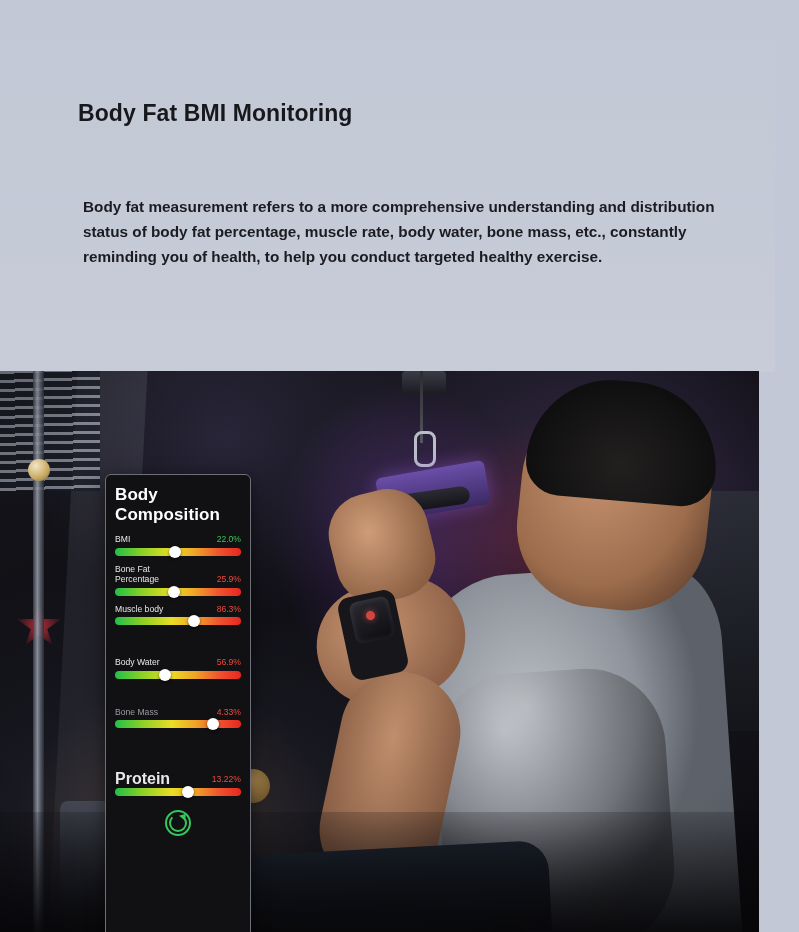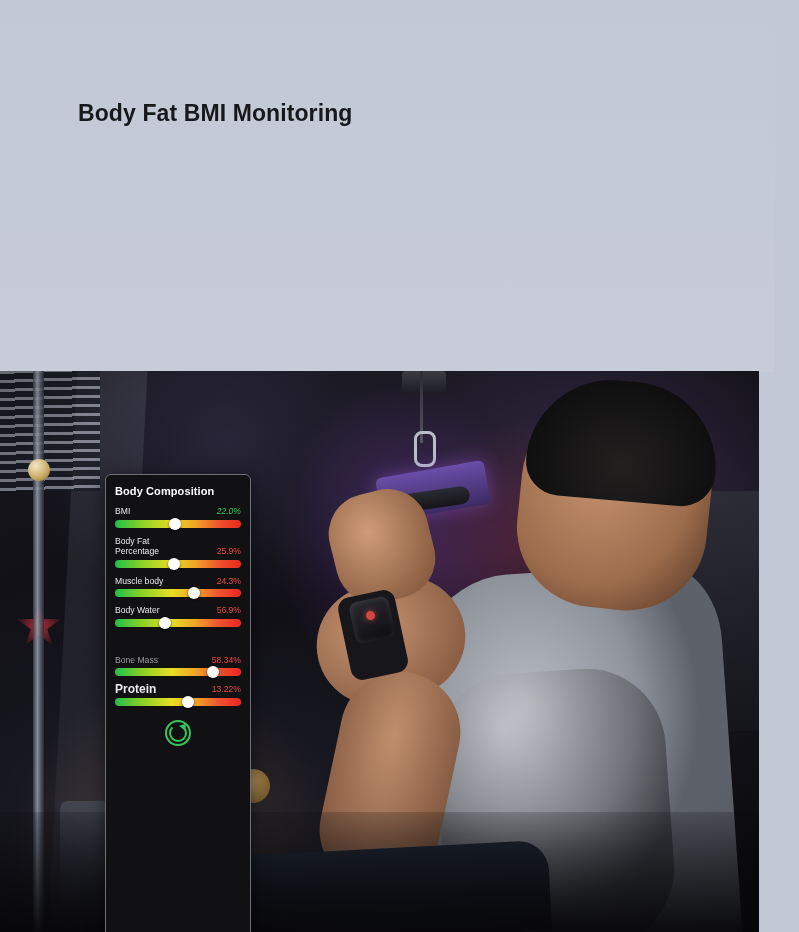--- a/index.html
+++ b/index.html
@@ -359,21 +359,21 @@
     border-radius: 6px;
     padding: 0;
     box-sizing: border-box;
     color: #ffffff;
     box-shadow: 0 4px 18px rgba(0,0,0,0.55);
   }
   .bc-inner {
     padding: 9px 9px 10px 9px;
   }
   .bc-title {
-    font-size: 11px;
+    font-size: 17px;
     font-weight: bold;
     color: #ffffff;
     margin: 1px 0 9px 0;
     letter-spacing: 0.1px;
   }
   .metric {
     margin-bottom: 8px;
   }
   .metric-head {
     display: flex;
@@ -381,21 +381,21 @@
     align-items: flex-end;
     gap: 4px;
   }
   .metric-label {
     font-size: 8.6px;
     color: #e8e8ea;
     line-height: 10.5px;
     max-width: 78px;
   }
   .metric-label.big {
-    font-size: 12px;
+    font-size: 16px;
     font-weight: bold;
   }
   .metric-label.dim {
     color: #9b9ba2;
     margin-top: 20px;
   }
   .metric-value {
     font-size: 8.6px;
     color: #f04a3c;
     white-space: nowrap;
@@ -453,20 +453,21 @@
     border-right: 4px solid transparent;
     border-bottom: 6px solid #36c75a;
     transform: rotate(40deg);
   }
 </style>
 </head>
 <body>
 
 <div class="top-section">
   <div class="page-title">Body Fat BMI Monitoring</div>
+  <div class="page-desc">Body fat measurement refers to a more comprehensive understanding and distribution status of body fat percentage, muscle rate, body water, bone mass, etc., constantly reminding you of health, to help you conduct targeted healthy exercise.</div>
 </div>
 
 <div class="photo">
   <div class="bg-base"></div>
   <div class="bg-glow-purple"></div>
   <div class="bg-glow-red"></div>
   <div class="bg-glow-warm"></div>
   <div class="bg-beam"></div>
   <div class="blinds"></div>
   <div class="equip-right"></div>
@@ -494,66 +495,66 @@
   <div class="floor"></div>
   <div class="photo-vignette"></div>
 
   <div class="bc-card">
     <div class="bc-inner">
       <div class="bc-title">Body Composition</div>
       <div id="metric-list">
           <div class="metric">
             <div class="metric-head">
               <div class="metric-label">BMI</div>
-              <div class="metric-value" style="color: rgb(54, 199, 90); font-style: italic;">22.0%</div>
+              <div class="metric-value" style="color: rgb(54, 199, 90);">22.0%</div>
             </div>
             <div class="bar">
               <div class="knob" style="left: 48%;"></div>
             </div>
           </div>
           <div class="metric">
             <div class="metric-head">
-              <div class="metric-label">Body Fat Percentage</div>
+              <div class="metric-label">Bone Fat Percentage</div>
               <div class="metric-value" style="color: rgb(240, 74, 60);">25.9%</div>
             </div>
             <div class="bar">
               <div class="knob" style="left: 47%;"></div>
             </div>
           </div>
           <div class="metric">
             <div class="metric-head">
               <div class="metric-label">Muscle body</div>
-              <div class="metric-value" style="color: rgb(240, 74, 60);">24.3%</div>
+              <div class="metric-value" style="color: rgb(240, 74, 60);">86.3%</div>
             </div>
             <div class="bar">
               <div class="knob" style="left: 63%;"></div>
             </div>
           </div>
           <div class="metric">
             <div class="metric-head">
               <div class="metric-label">Body Water</div>
-              <div class="metric-value" style="color: rgb(240, 74, 60);">56.9%</div>
+              <div class="metric-value" style="color: rgb(240, 74, 60); margin-top: 24px;">56.9%</div>
             </div>
             <div class="bar">
               <div class="knob" style="left: 40%;"></div>
             </div>
           </div>
           <div class="metric">
             <div class="metric-head">
               <div class="metric-label dim">Bone Mass</div>
-              <div class="metric-value" style="color: rgb(240, 74, 60);">58.34%</div>
+              <div class="metric-value" style="color: rgb(240, 74, 60);">4.33%</div>
             </div>
             <div class="bar">
               <div class="knob" style="left: 78%;"></div>
             </div>
           </div>
           <div class="metric">
             <div class="metric-head">
               <div class="metric-label big">Protein</div>
-              <div class="metric-value" style="color: rgb(240, 74, 60);">13.22%</div>
+              <div class="metric-value" style="color: rgb(240, 74, 60); margin-top: 38px;">13.22%</div>
             </div>
             <div class="bar">
               <div class="knob" style="left: 58%;"></div>
             </div>
           </div>
         </div>
       <div class="refresh-wrap">
         <div class="refresh-btn">
           <div class="refresh-arrow"></div>
         </div>

